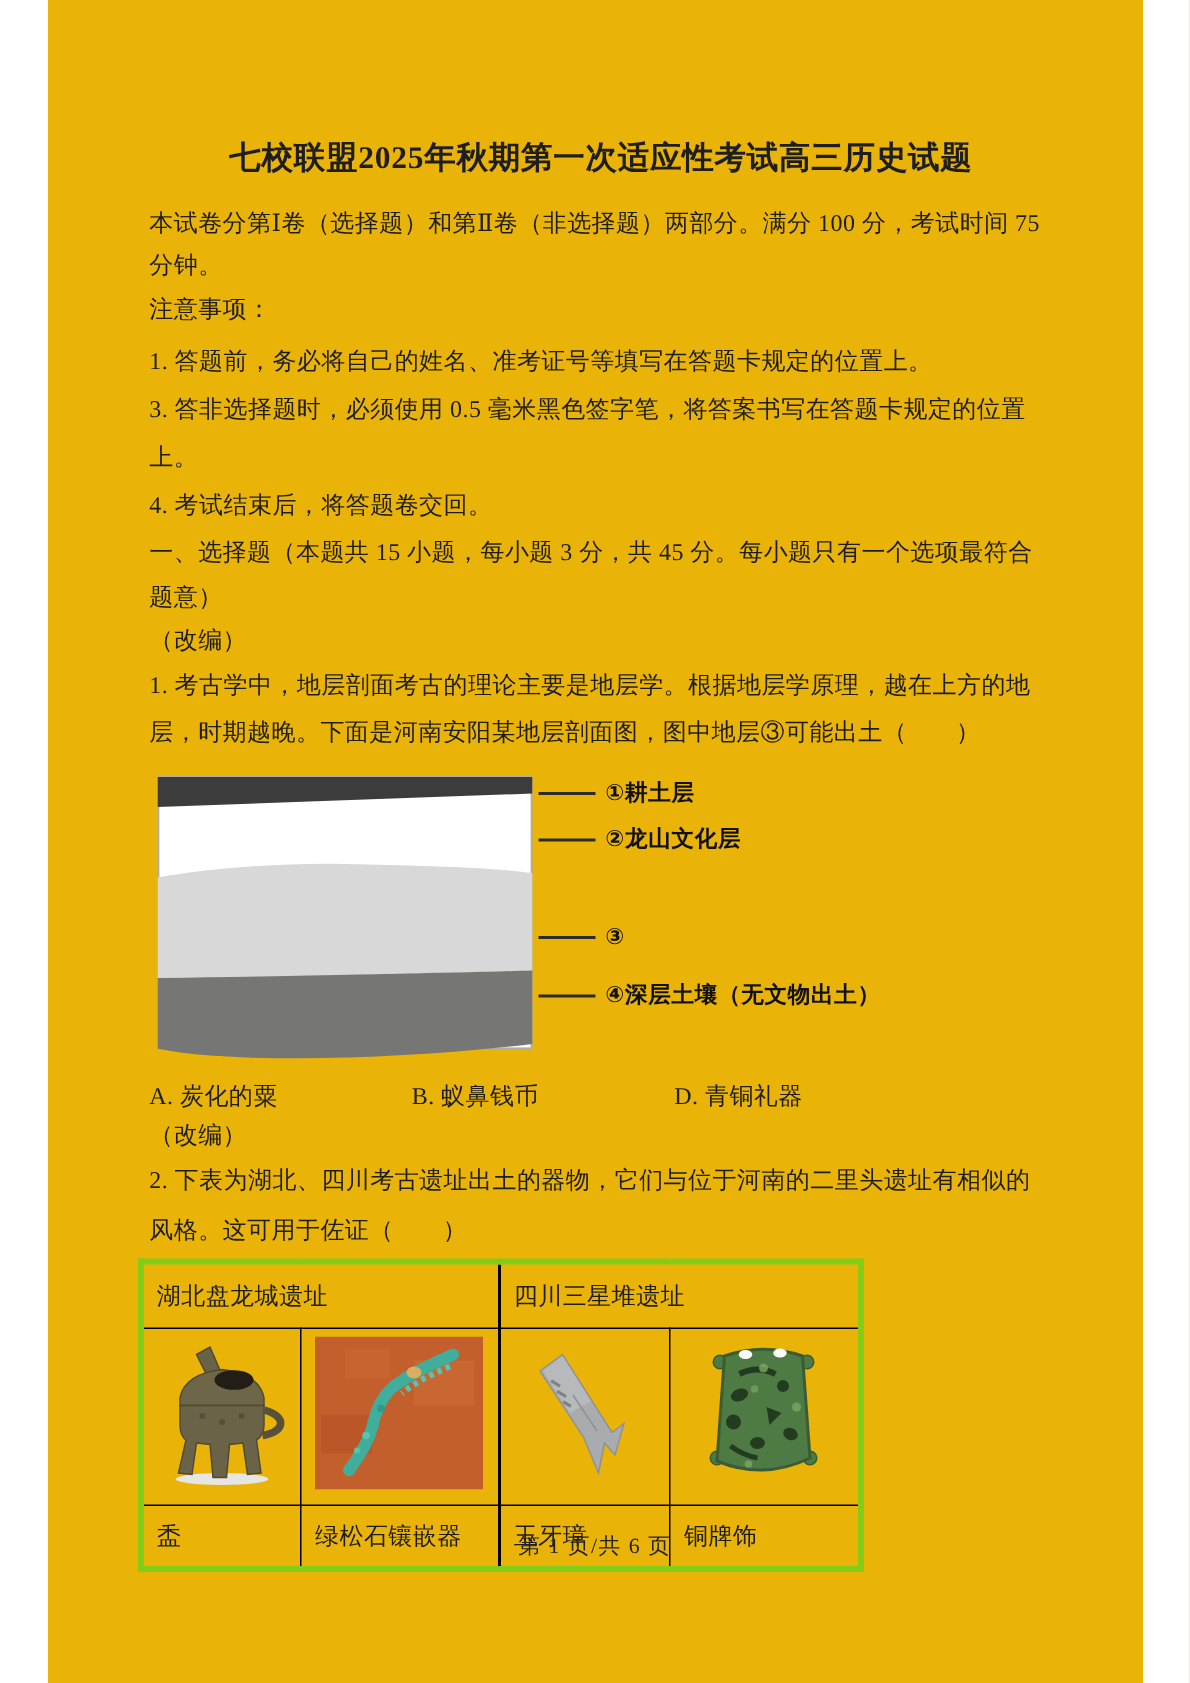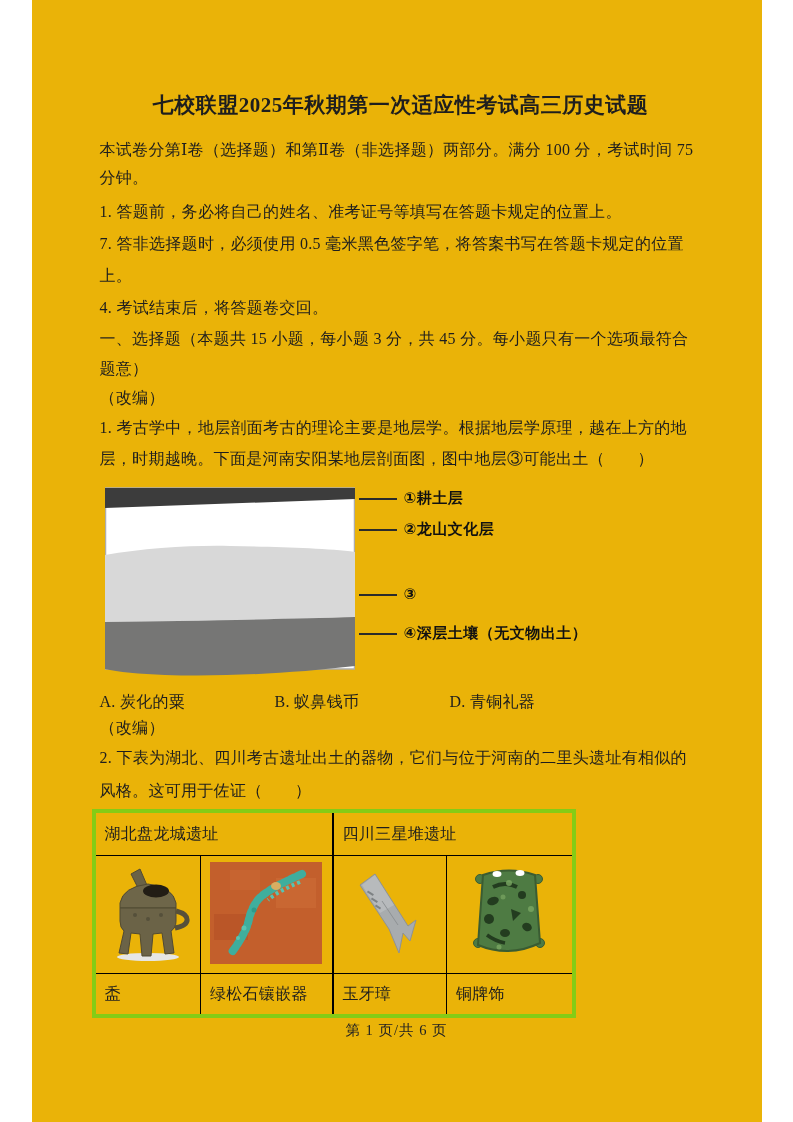--- a/index.html
+++ b/index.html
@@ -86,22 +86,23 @@
 </style>
 </head>
 <body>
 
 <div class="page">
 
   <h1 class="title">七校联盟2025年秋期第一次适应性考试高三历史试题</h1>
 
   <p class="intro">本试卷分第Ⅰ卷（选择题）和第Ⅱ卷（非选择题）两部分。满分 100 分，考试时间 75 分钟。</p>
 
+  <p class="notice-head">注意事项：</p>
   <p class="notice first">1. 答题前，务必将自己的姓名、准考证号等填写在答题卡规定的位置上。</p>
-  <p class="notice">7. 答非选择题时，必须使用 0.5 毫米黑色签字笔，将答案书写在答题卡规定的位置上。</p>
+  <p class="notice">3. 答非选择题时，必须使用 0.5 毫米黑色签字笔，将答案书写在答题卡规定的位置上。</p>
   <p class="notice">4. 考试结束后，将答题卷交回。</p>
 
   <p class="section-desc">一、选择题（本题共 15 小题，每小题 3 分，共 45 分。每小题只有一个选项最符合题意）</p>
   <p class="tag1">（改编）</p>
   <p class="q1-text">1. 考古学中，地层剖面考古的理论主要是地层学。根据地层学原理，越在上方的地层，时期越晚。下面是河南安阳某地层剖面图，图中地层③可能出土（　　）</p>
 
   <div class="diagram">
     <svg class="strat" width="250" height="196" viewBox="0 0 250 196">
       <rect x="0.5" y="3" width="249" height="181" fill="#ffffff" stroke="#adadad" stroke-width="1.5"></rect>
       <path d="M0,3 L250,3 L250,14 L0,23 Z" fill="#3c3c3c"></path>

